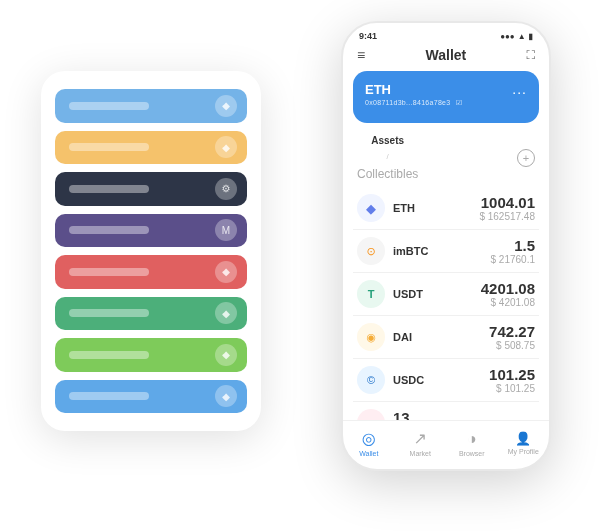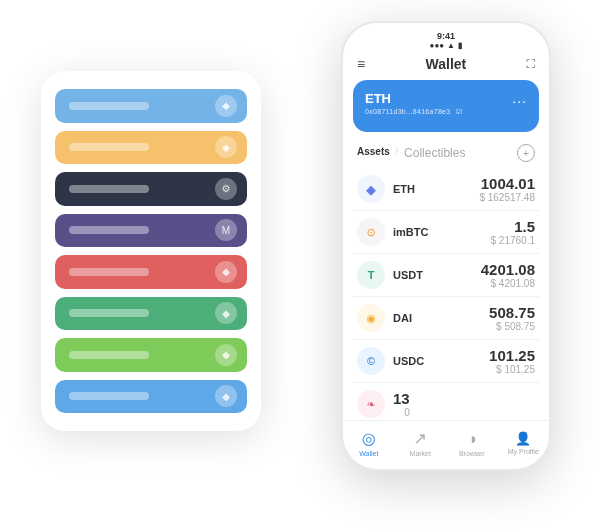--- a/index.html
+++ b/index.html
@@ -92,21 +92,20 @@
     
     .status-bar {
       display: flex;
       justify-content: space-between;
       align-items: center;
       padding: 8px 16px 4px;
       font-size: 9px;
       font-weight: 600;
       color: #333;
       flex-shrink: 0;
-      flex-direction: column;
     }
 
     .status-icons {
       display: flex;
       gap: 3px;
       align-items: center;
       font-size: 8px;
     }
 
     
@@ -188,20 +187,22 @@
       display: flex;
       justify-content: space-between;
       align-items: center;
       padding: 4px 14px 6px;
       flex-shrink: 0;
     }
 
     .assets-tabs {
       display: flex;
       gap: 6px;
+      align-items: center;
+      flex-direction: column;
     }
 
     .assets-tab-active {
       font-size: 10px;
       font-weight: 700;
       color: #333;
     }
 
     .assets-tab-divider {
       font-size: 8px;
@@ -443,21 +444,21 @@
         <div class="asset-values">
           <div class="asset-amount">4201.08</div>
           <div class="asset-usd">$ 4201.08</div>
         </div>
       </div>
 
       <div class="asset-item">
         <div class="asset-icon dai-icon" style="color:#f5ac37;font-size:11px;">◉</div>
         <span class="asset-name">DAI</span>
         <div class="asset-values">
-          <div class="asset-amount">508.75</div>
+          <div class="asset-amount">742.27</div>
           <div class="asset-usd">$ 508.75</div>
         </div>
       </div>
 
       <div class="asset-item">
         <div class="asset-icon usdc-icon" style="color:#2775ca;font-size:11px;">©</div>
         <span class="asset-name">USDC</span>
         <div class="asset-values">
           <div class="asset-amount">101.25</div>
           <div class="asset-usd">$ 101.25</div>

